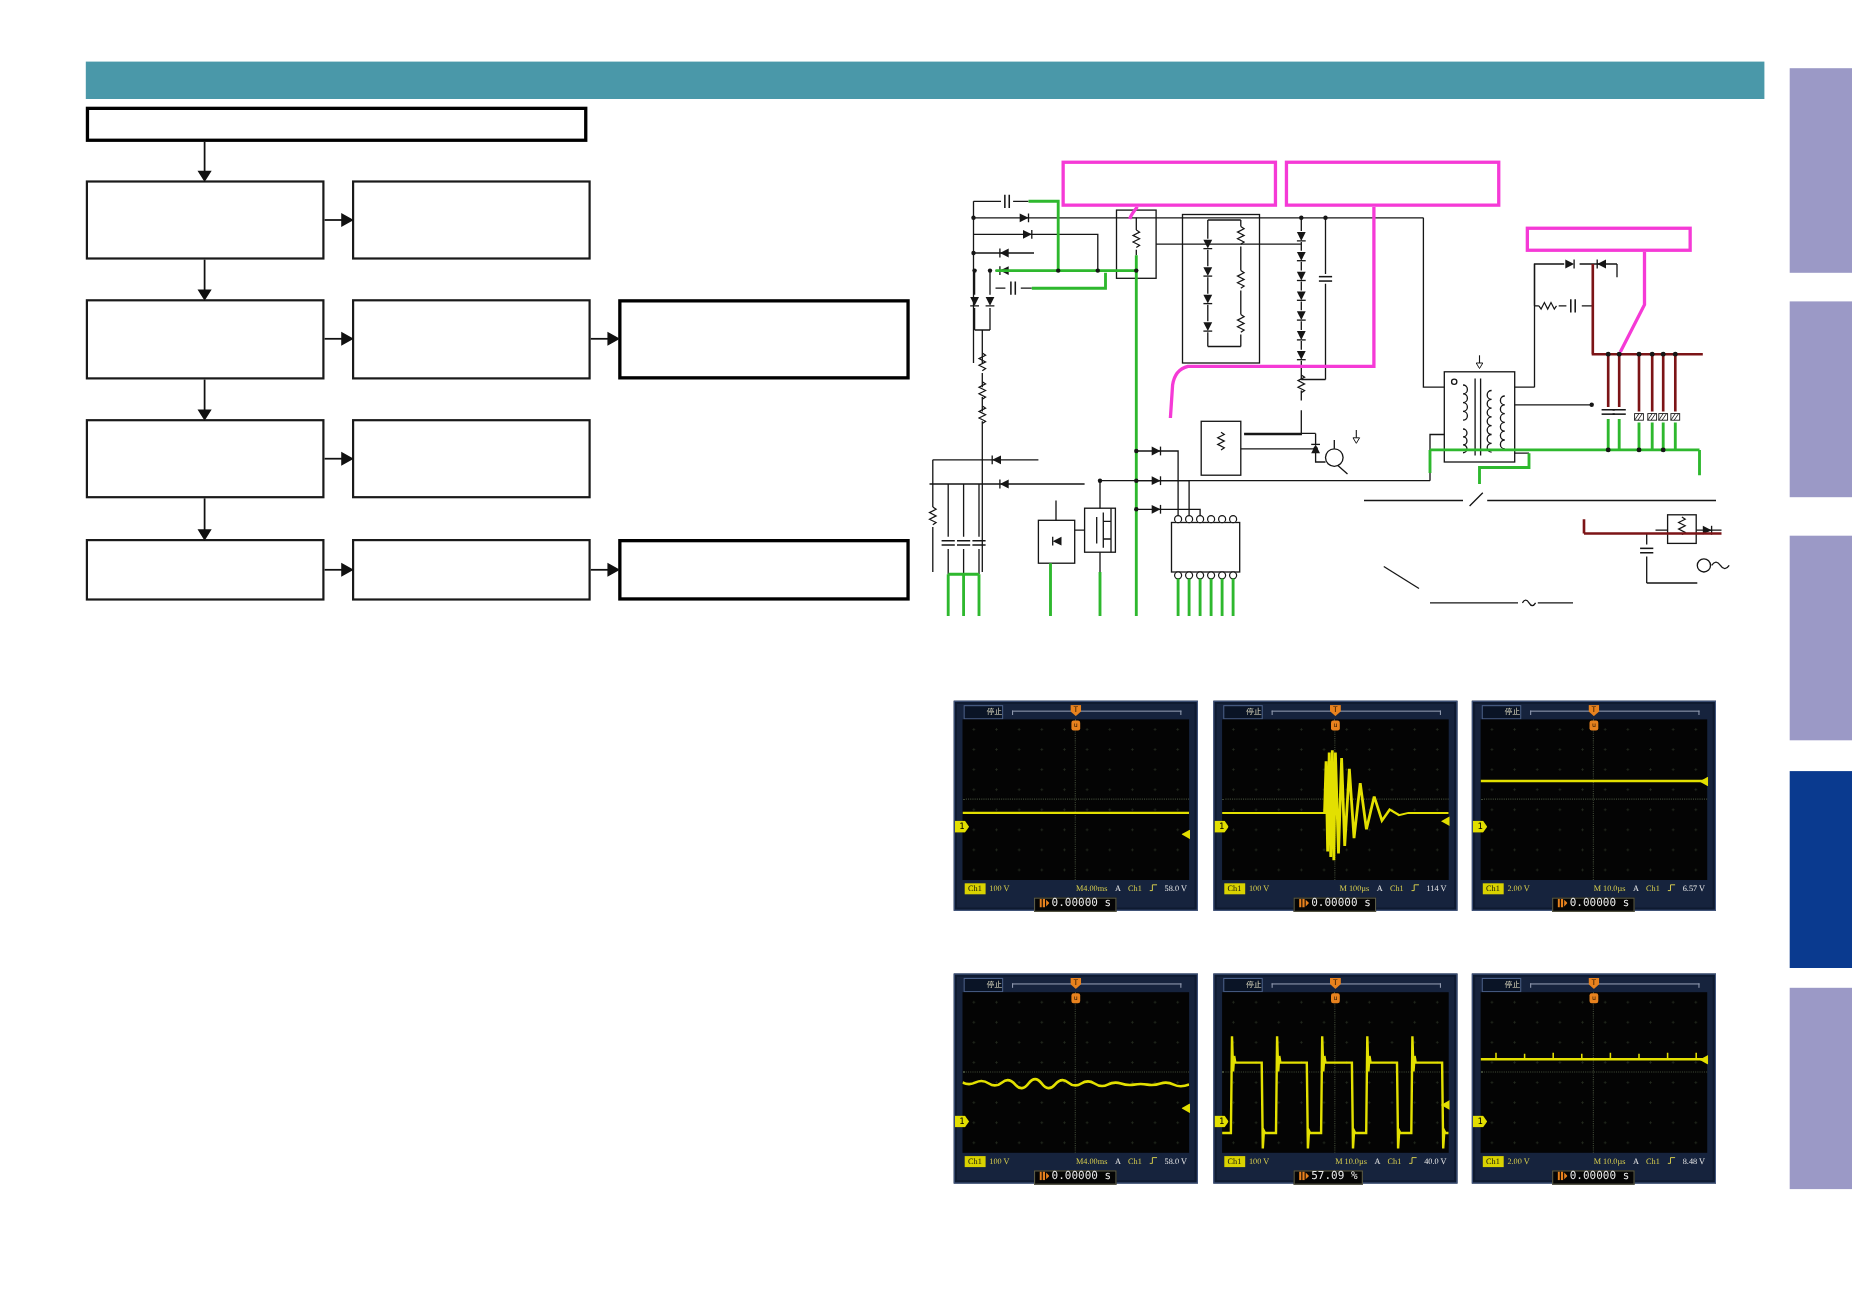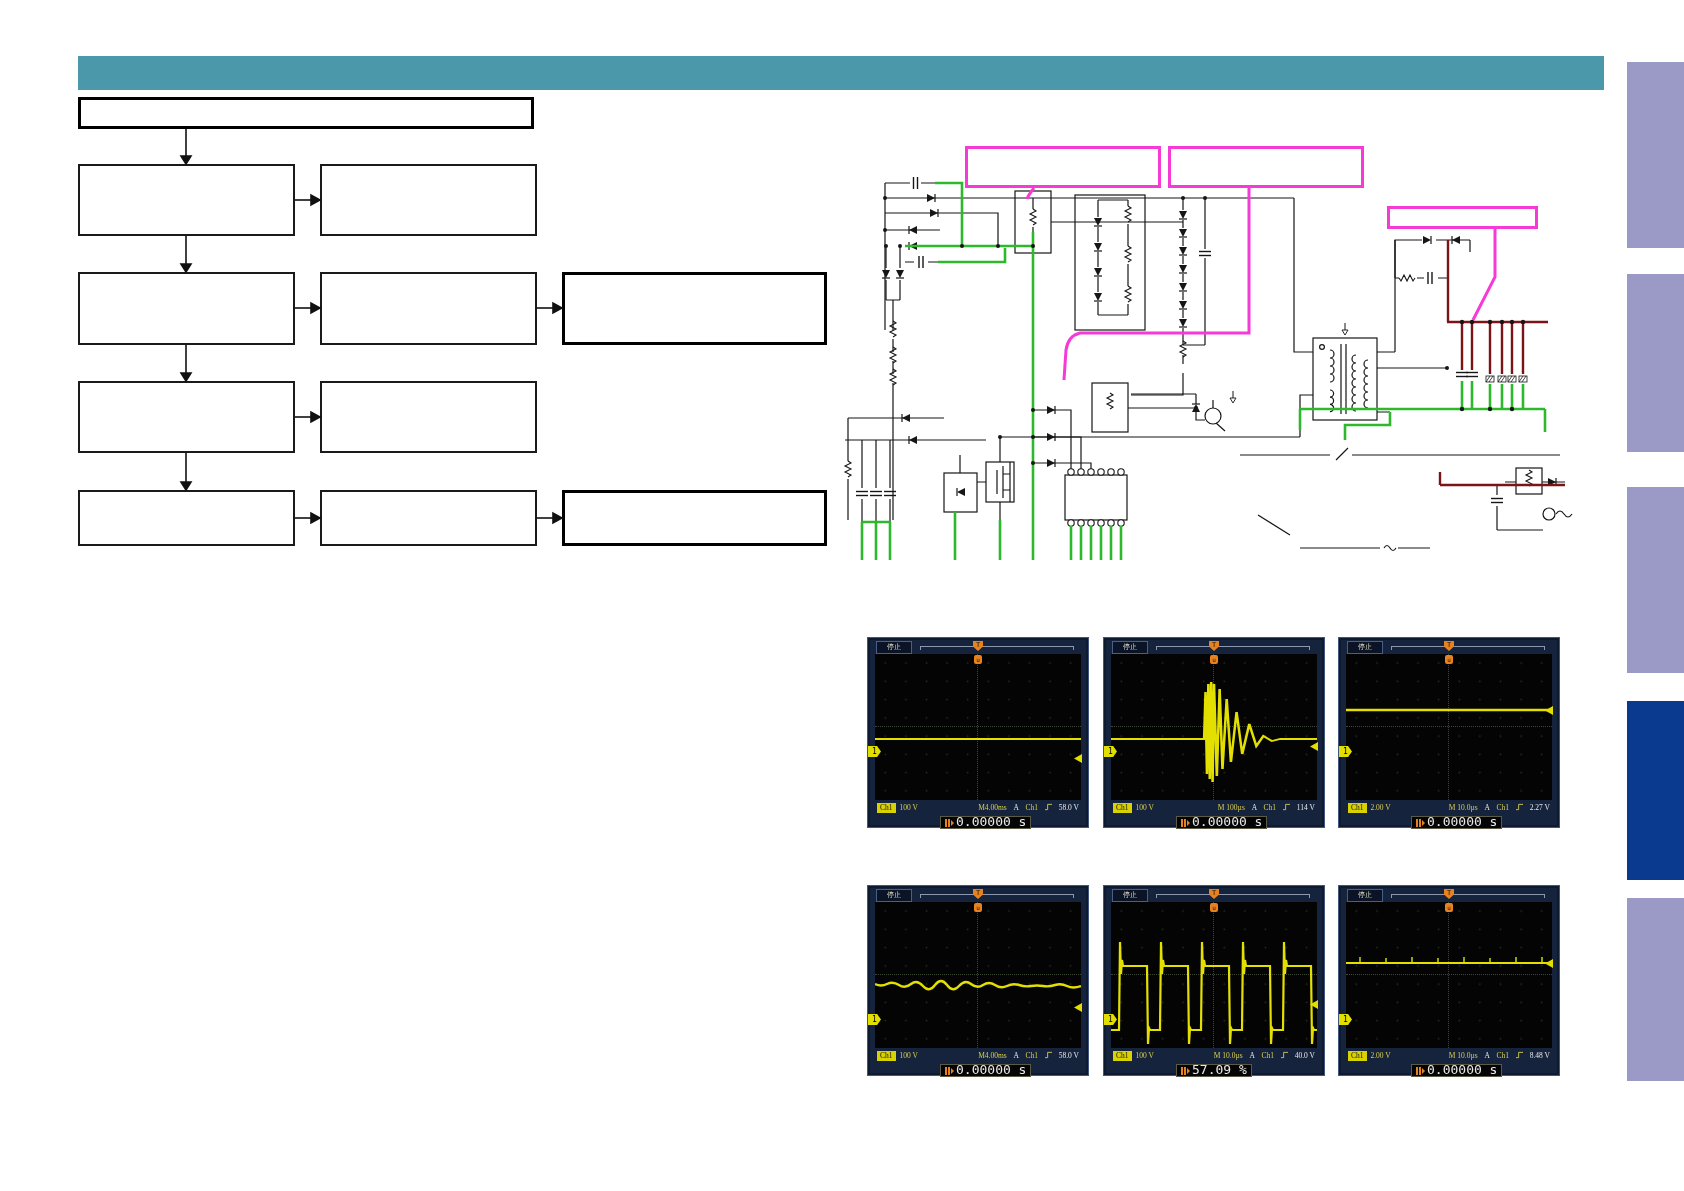--- a/index.html
+++ b/index.html
@@ -11,21 +11,21 @@
   .fbox{position:absolute;background:#fff;border:2px solid #1a1a1a;box-sizing:border-box;}
   .fbox.em{border:3px solid #000;}
   #fc-arrows{position:absolute;left:0;top:0;}
   
   #schem{position:absolute;left:815px;top:140px;}
   .callout{position:absolute;background:#fff;border:3px solid #f53ad6;box-sizing:border-box;z-index:3;}
   
   .scope{position:absolute;width:222px;height:191px;background:#16233d;border:1px solid #42567e;
          box-sizing:border-box;box-shadow:inset 0 0 0 2px #0e1a30;font-family:"DejaVu Sans Mono","Liberation Mono",monospace;}
   .stopchip{position:absolute;left:8px;top:3px;width:34px;height:11px;background:#0a1426;
-            border:1px solid #4a5f88;color:#e8e4c8;font-size:7px;line-height:11px;text-align:center;overflow:hidden;}
+            border:1px solid #4a5f88;color:#e8e4c8;font-size:7px;line-height:11px;text-align:right;overflow:hidden;}
   .acqline{position:absolute;left:52px;right:14px;top:8px;height:3px;border:1px solid #8d97ad;border-bottom:none;}
   .tmark{position:absolute;top:3px;left:50%;margin-left:-5px;width:10px;height:10px;background:#e8821e;
          clip-path:polygon(0 0,100% 0,100% 55%,50% 100%,0 55%);color:#2a1400;font-size:7px;line-height:8px;text-align:center;z-index:4;}
   .usq{position:absolute;top:17px;left:50%;margin-left:-4px;width:8px;height:9px;background:#e8821e;
        border-radius:2px;color:#2a1400;font-size:6px;line-height:9px;text-align:center;z-index:4;}
   .grat{position:absolute;left:7px;top:16px;width:206px;height:146px;background:#040404;
         background-image:radial-gradient(circle,#232a1e 0.8px,transparent 1.1px);
         background-size:20.6px 18.25px;background-position:0 0;}
   .centerV{position:absolute;left:102px;top:0;bottom:0;width:0;border-left:1px dotted #3f4836;}
   .centerH{position:absolute;top:72px;left:0;right:0;height:0;border-top:1px dotted #3f4836;}
@@ -34,21 +34,21 @@
       font-size:8px;line-height:11px;text-align:center;clip-path:polygon(0 0,70% 0,100% 50%,70% 100%,0 100%);z-index:4;}
   .rarr{position:absolute;right:-1px;width:8px;height:9px;background:#e2de00;
         clip-path:polygon(100% 0,100% 100%,0 50%);z-index:4;}
   .sc-status{position:absolute;left:7px;width:206px;top:164px;height:12px;color:#d9cf4e;font-size:7.5px;line-height:12px;white-space:nowrap;font-family:Liberation Serif, serif;}
   .chbadge{display:inline-block;background:#d9d200;color:#111;padding:0 3px;height:10px;line-height:10px;margin:0 2px 0 2px;}
   .st-right{position:absolute;right:2px;top:0;}
   .st-right span{margin-left:5px;}
   .st-a{color:#e9e9e9;}
   .slope{display:inline-block;width:7px;height:8px;vertical-align:-1px;margin-left:5px;}
   .poschip{position:absolute;top:178px;left:72px;height:11px;background:#050505;border:1px solid #5a5a46;
-           color:#e9e9e9;font-size:13px;line-height:10px;padding:0 4px;white-space:nowrap;}
+           color:#e9e9e9;font-size:10px;line-height:10px;padding:0 4px;white-space:nowrap;}
   .pausei{display:inline-block;width:9px;height:8px;vertical-align:-1px;margin-right:2px;}
   
   .tab{position:absolute;left:1627px;width:57px;}
 </style>
 </head>
 <body>
 
 <div id="page">
 
   <div id="teal-bar" style="background-color: rgb(74, 152, 169);"></div>
@@ -394,21 +394,21 @@
     <div class="sc-status">
       <span class="chbadge">Ch1</span>
       <span>2.00 V</span>
       <span class="st-right">
         <span>M 10.0µs</span>
         <span class="st-a">A</span>
         <span>Ch1</span>
         <svg class="slope" viewBox="0 0 8 8">
             <path d="M0,7 H3 V1 H8" stroke="#d9cf4e" fill="none"></path>
           </svg>
-        <span class="st-a">2.27 V</span>
+        <span class="st-a">6.57 V</span>
       </span>
     </div>
     <div class="poschip">
       <svg class="pausei" viewBox="0 0 9 8">
           <rect x="0" y="0" width="2" height="8" fill="#e8821e"></rect>
           <rect x="3" y="0" width="2" height="8" fill="#e8821e"></rect>
           <path d="M6,1 L9,4 L6,7 Z" fill="#e8821e"></path>
         </svg><span>0.00000 s</span>
     </div>
   </div>

